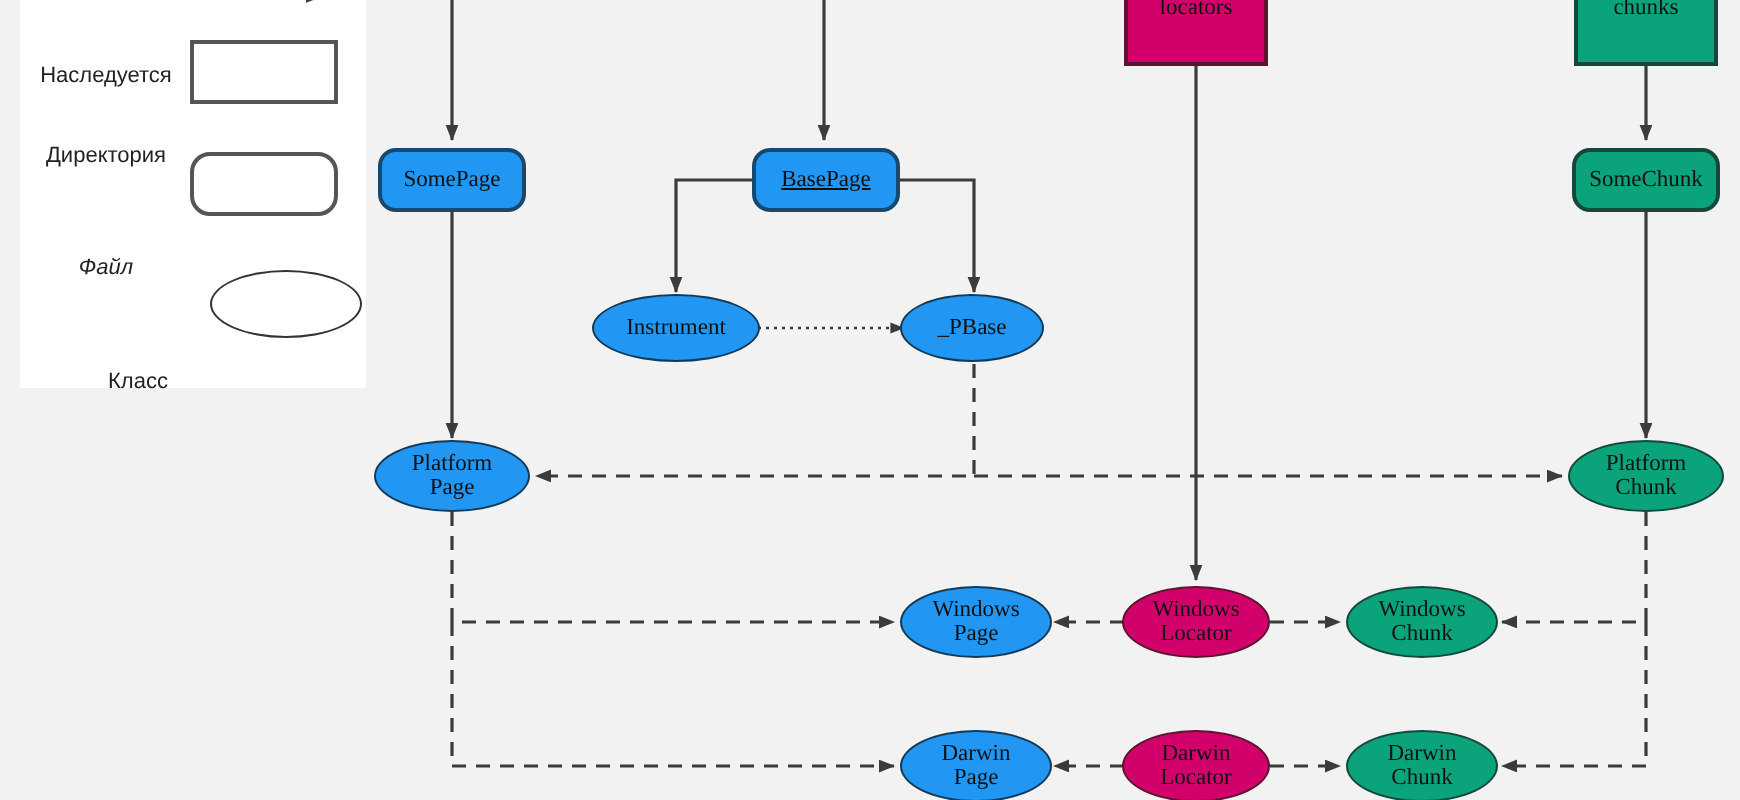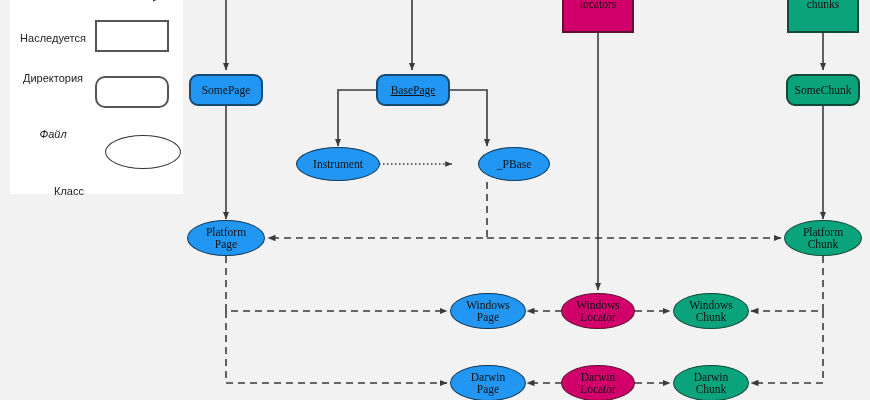--- a/index.html
+++ b/index.html
@@ -117,21 +117,21 @@
   <div class="legend-label" style="left:16px;top:175px;">Класс</div>
   <div class="lg-shape lg-class" style="left:95px;top:165px;"></div>
 </div>
 
 <div class="node n-file blue" style="left:189px;top:74px;width:74px;height:32px;">SomePage</div>
 
 <div class="node n-file blue" style="left:376px;top:74px;width:74px;height:32px;text-decoration:underline;">BasePage</div>
 
 <div class="node n-ell blue" style="left:296px;top:147px;width:84px;height:34px;text-align:center;">Instrument</div>
 
-<div class="node n-ell blue" style="left:478px;top:147px;width:72px;height:34px;">_PBase</div>
+<div class="node n-ell blue" style="left:450px;top:147px;width:72px;height:34px;">_PBase</div>
 
 <div class="node n-ell blue" style="left:187px;top:220px;width:78px;height:36px;">Platform
 Page</div>
 
 <div class="node n-ell blue" style="left:450px;top:293px;width:76px;height:36px;">Windows
 Page</div>
 
 <div class="node n-ell blue" style="left:450px;top:365px;width:76px;height:36px;">Darwin
 Page</div>
 

